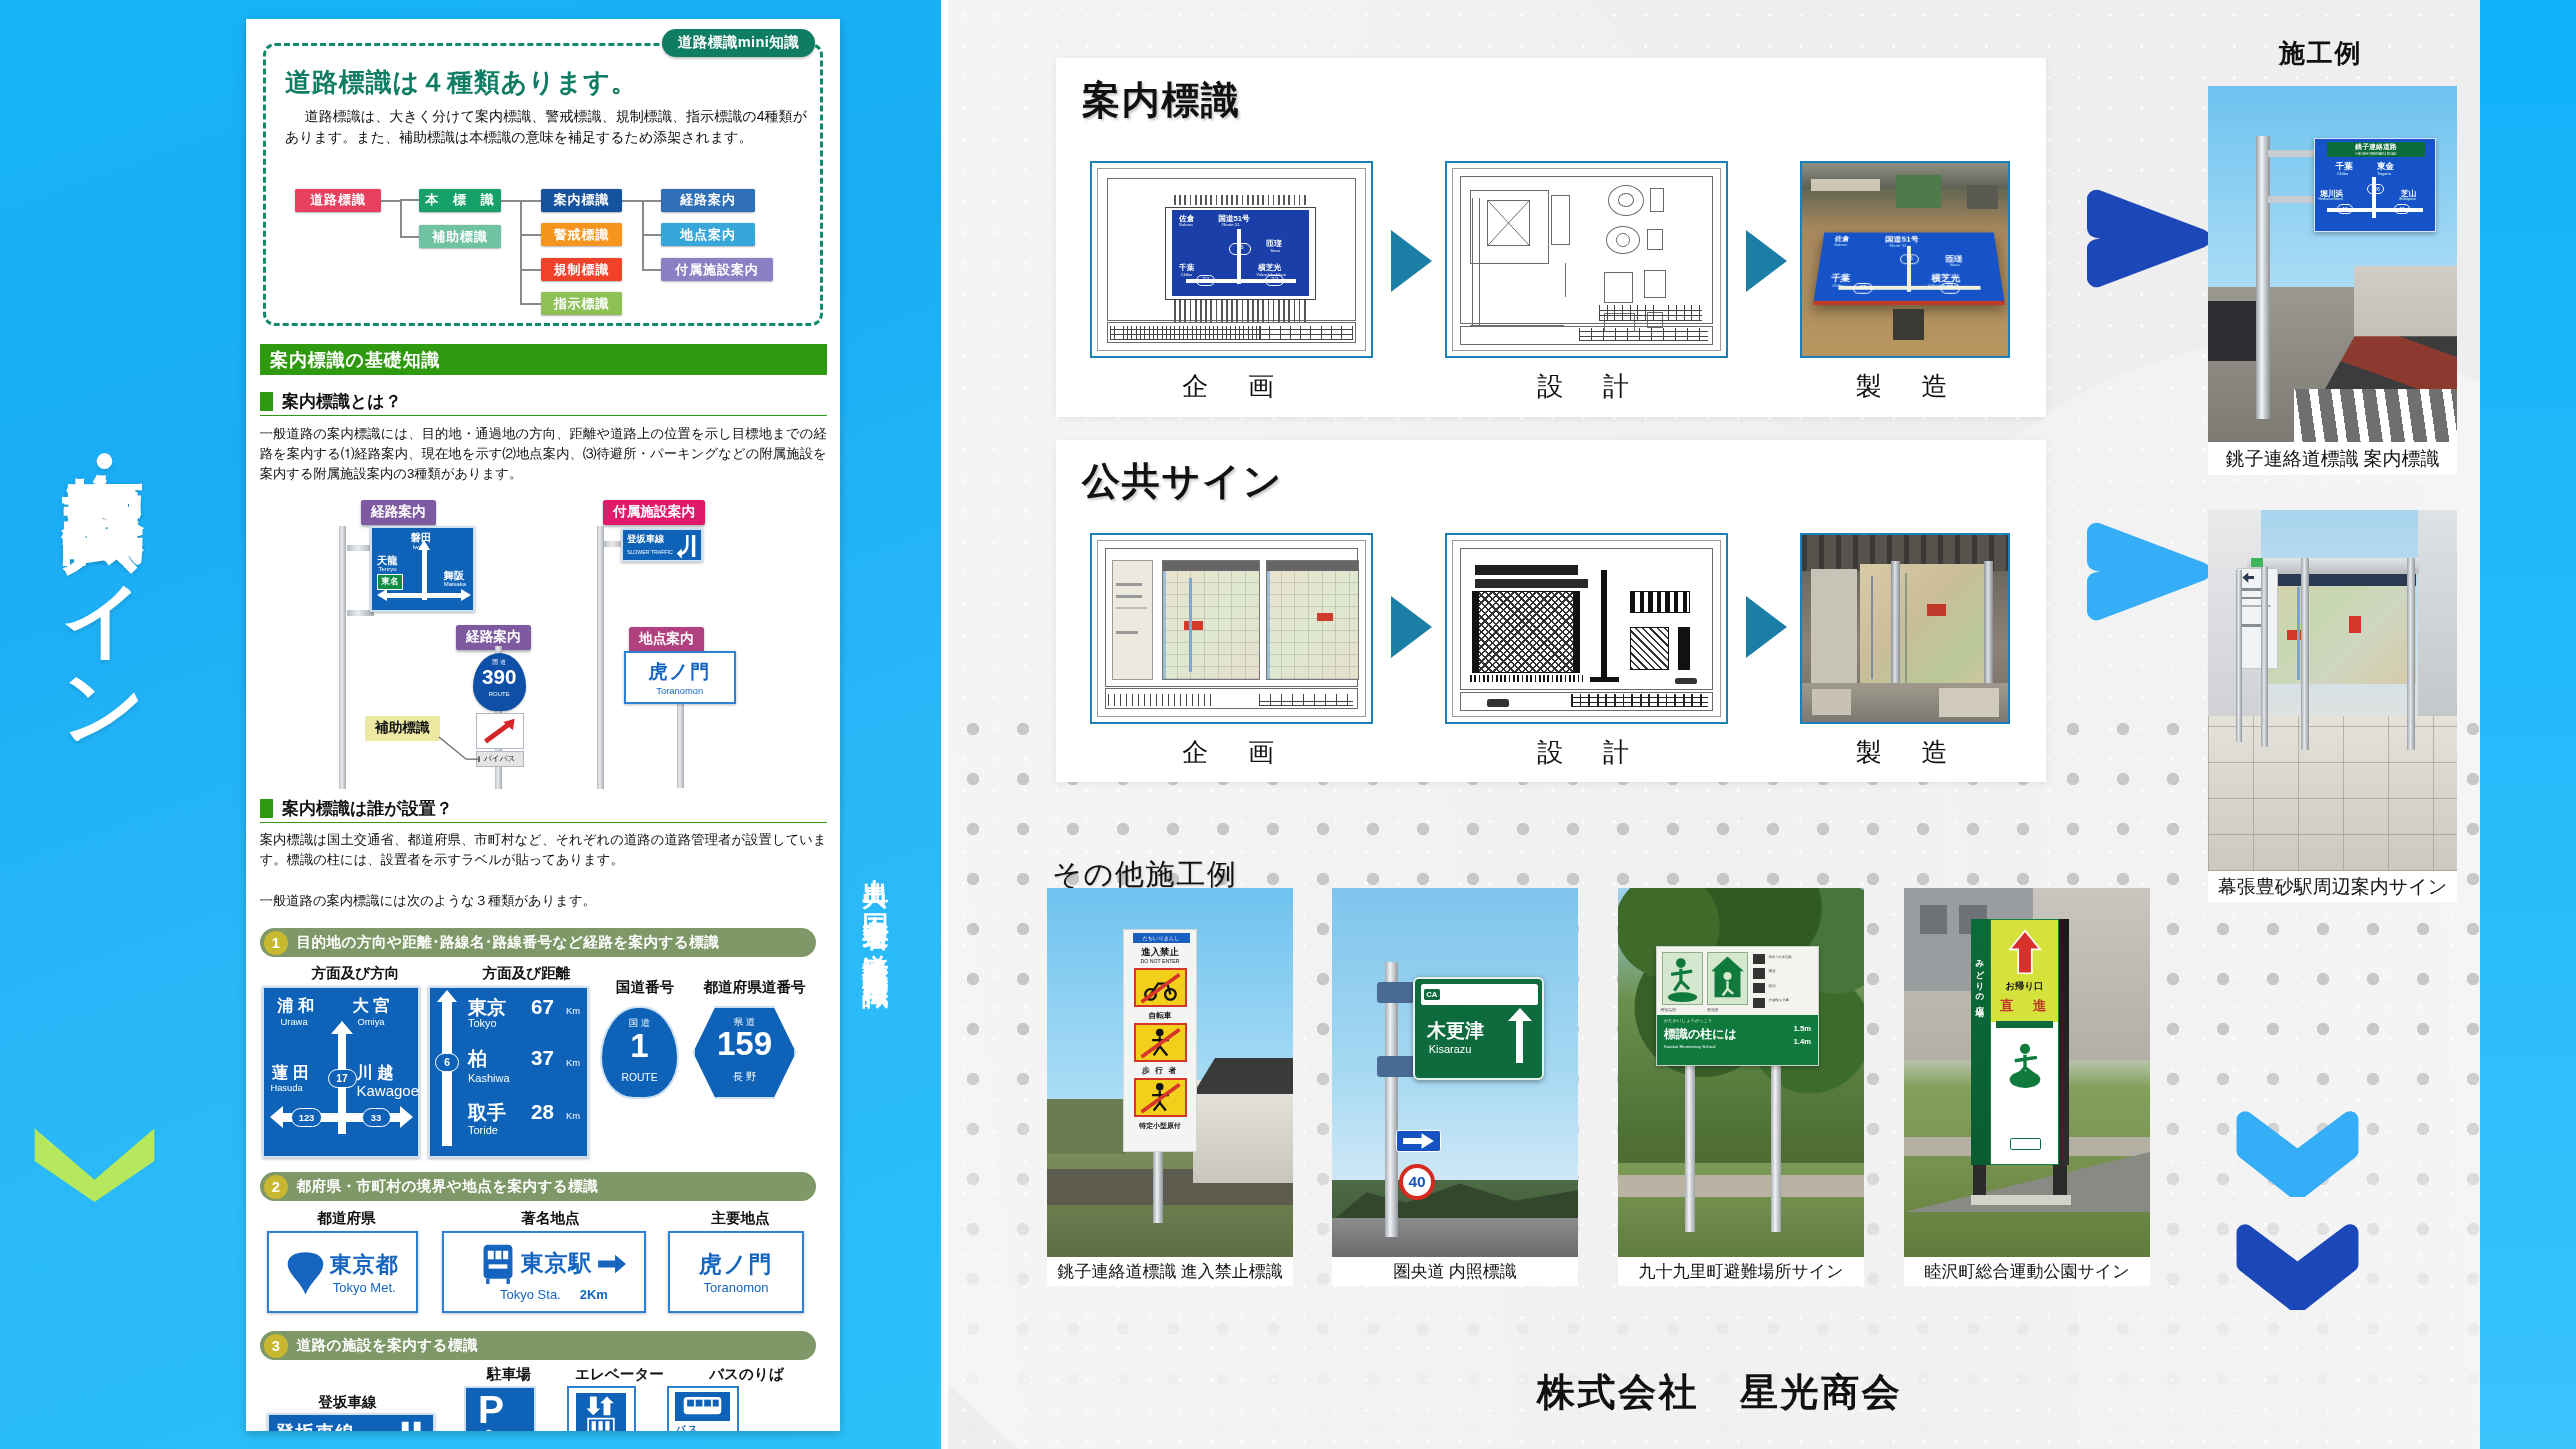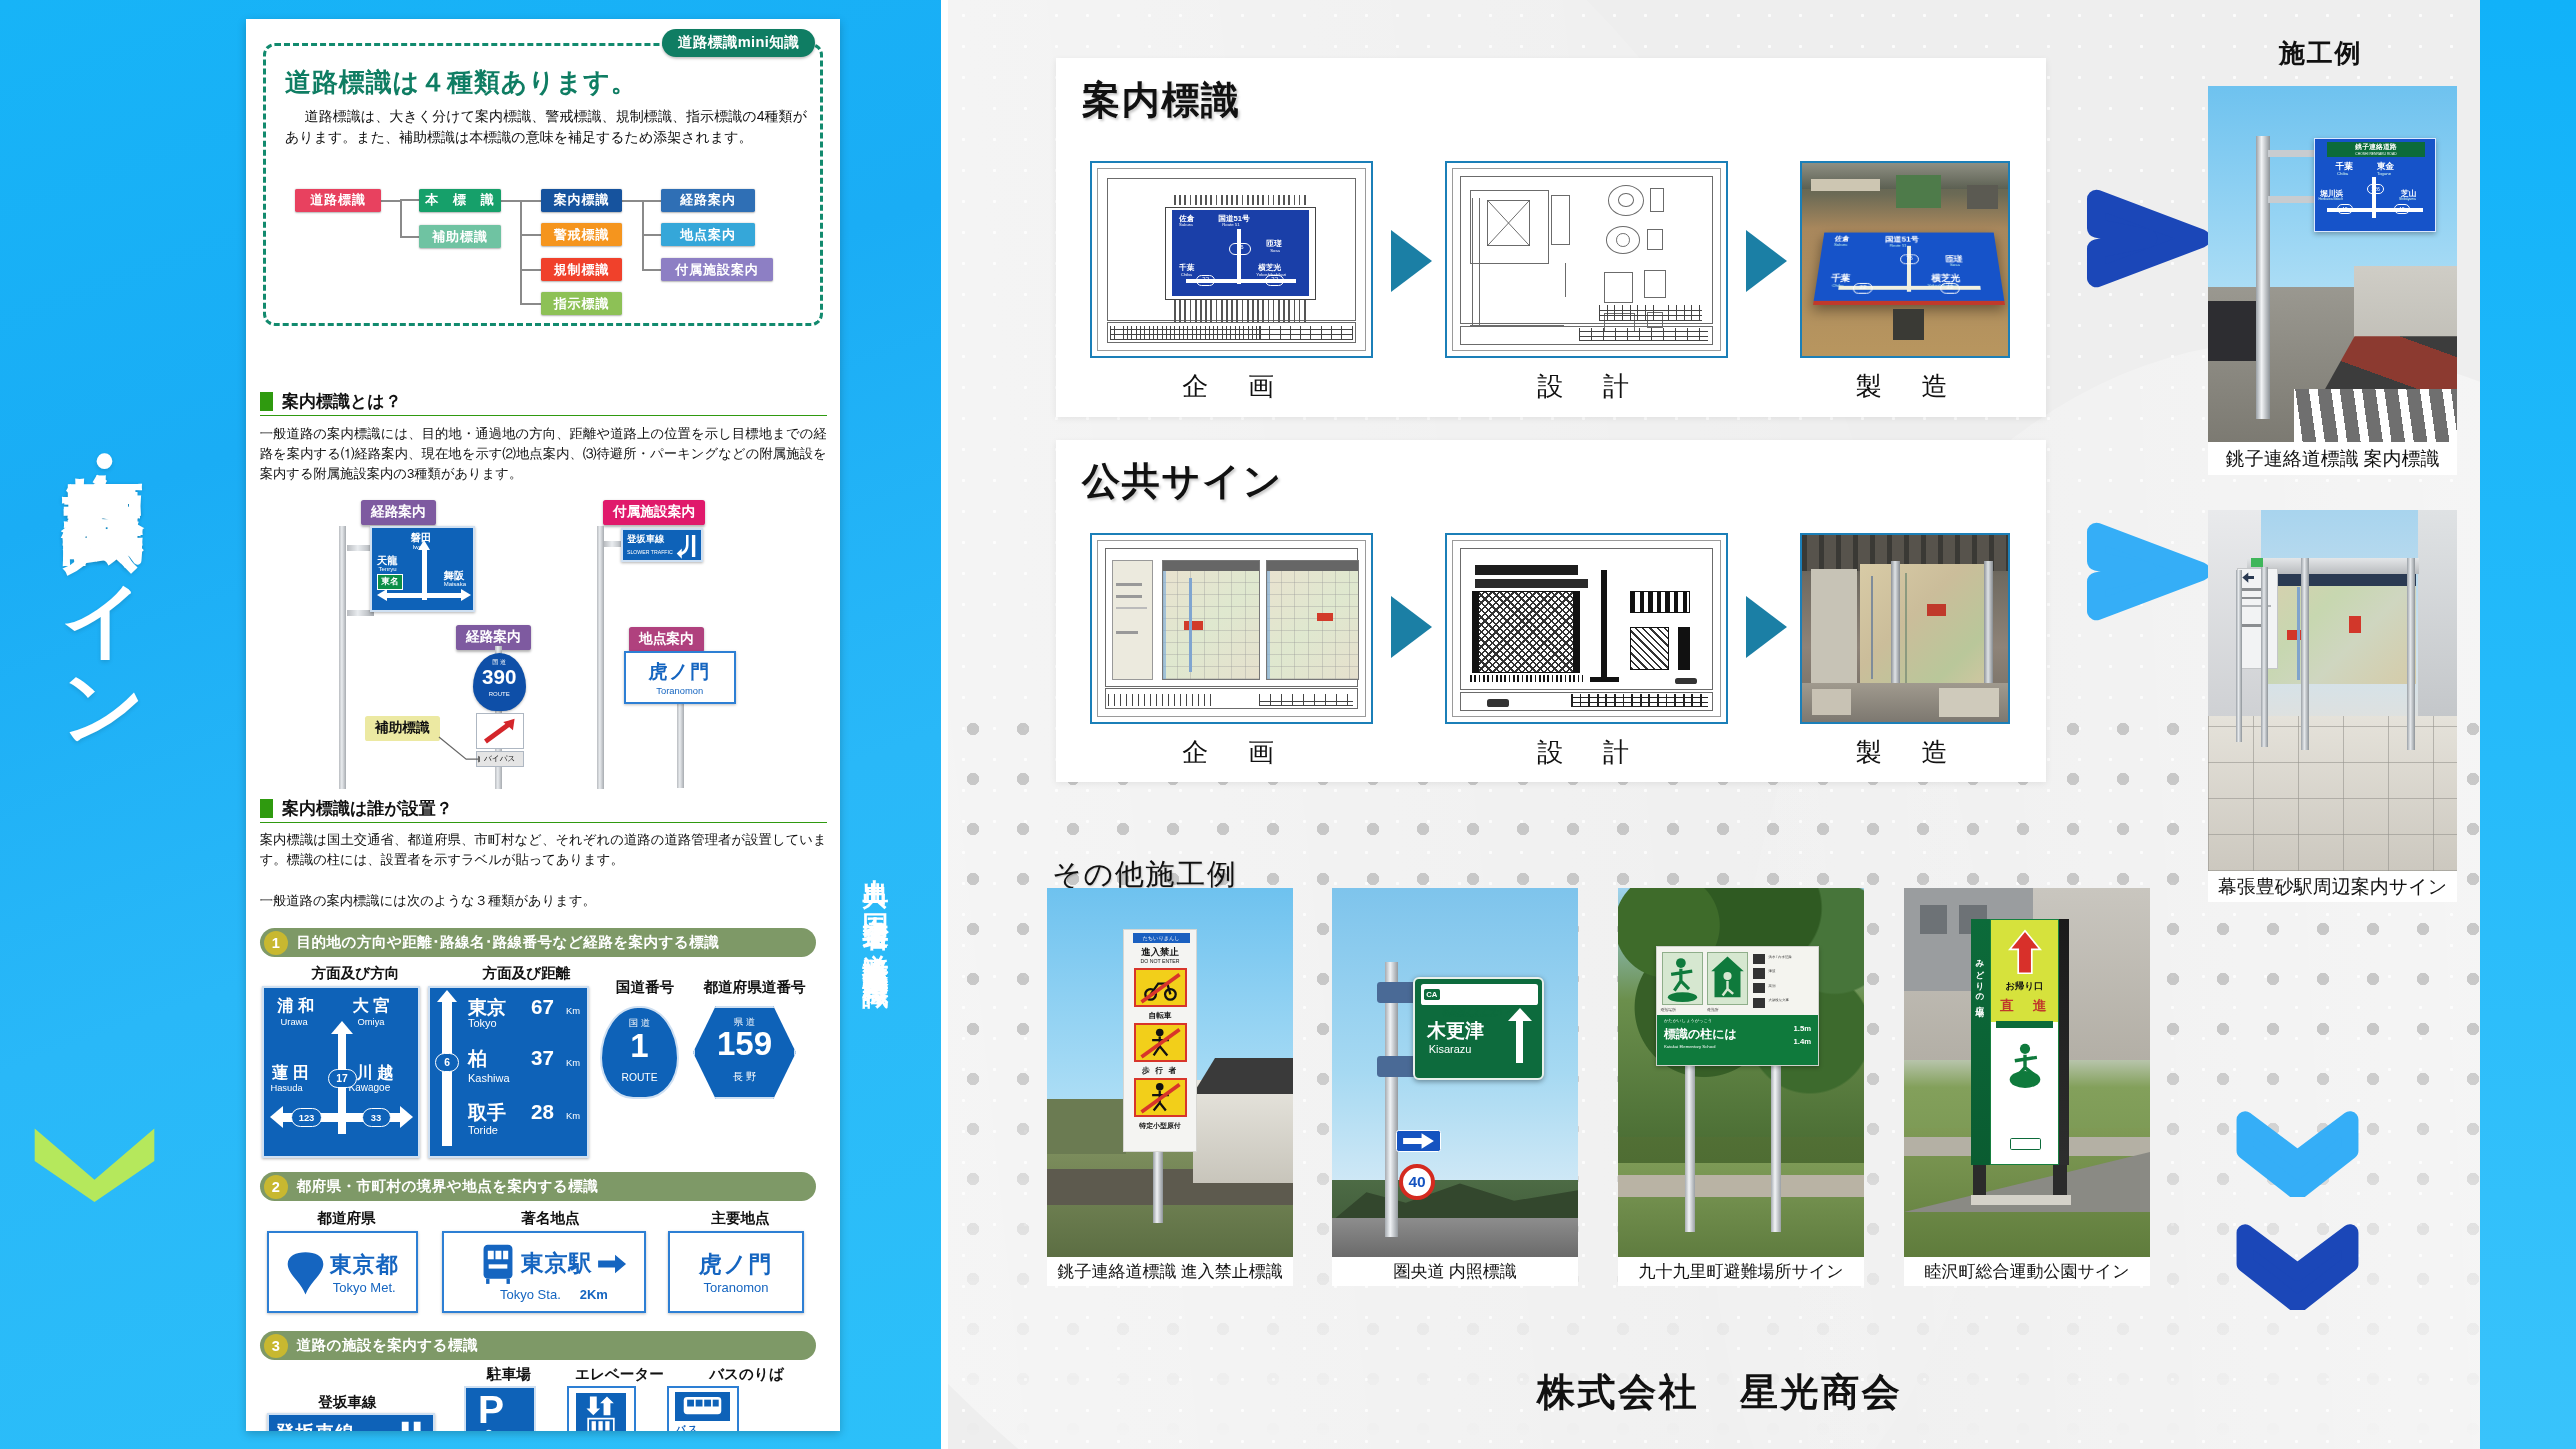--- a/index.html
+++ b/index.html
@@ -313,20 +313,21 @@
         <div class="tbox" style="left:246px;top:41px; width:81px;  height:23px; background:#f5951e;">警戒標識</div>
         <div class="tbox" style="left:246px;top:76px; width:81px;  height:23px; background:#f0412b;">規制標識</div>
         <div class="tbox" style="left:246px;top:110px;width:81px;  height:23px; background:#8dc156;">指示標識</div>
 
         <div class="tbox" style="left:366px;top:6.9px;  width:94px; height:23px; background:#2f6fb5;">経路案内</div>
         <div class="tbox" style="left:366px;top:41px; width:94px; height:23px; background:#35a7d9;">地点案内</div>
         <div class="tbox" style="left:366px;top:76px; width:112px; height:23px; background:#8d7fc4;">付属施設案内</div>
       </div>
     </div>
 
+    <div class="secbar" style="top:325px;">案内標識の基礎知識</div>
 
     <div class="subhead" style="top:368px;">案内標識とは？</div>
     <div class="body-p" style="top:405px;">一般道路の案内標識には、目的地・通過地の方向、距離や道路上の位置を示し目標地までの経路を案内する⑴経路案内、現在地を示す⑵地点案内、⑶待避所・パーキングなどの附属施設を案内する附属施設案内の3種類があります。</div>
 
     <div style="position:absolute; left:13.7px; top:481px; width:567px; height:292px;">
 
       <div class="pole" style="left:79px; top:26px; width:7.7px; height:263px;"></div>
       <div class="pole" style="left:87px; top:45px; width:27.5px; height:6px;"></div>
       <div class="pole" style="left:87px; top:110px; width:27.5px; height:6px;"></div>
 
@@ -403,21 +404,21 @@
     <div class="lbl" style="left:440px; top:959px; width:137px;">都道府県道番号</div>
 
     <div class="bsign" style="left:15.5px; top:967px; width:158px; height:172px;">
       <div style="position:absolute; left:13.7px; top:6.9px; font-size:16.3px; font-weight:700;">浦 和</div>
       <div style="position:absolute; left:17px; top:27.5px; font-size:9.4px;">Urawa</div>
       <div style="position:absolute; left:89px; top:6.9px; font-size:16.3px; font-weight:700;">大 宮</div>
       <div style="position:absolute; left:94px; top:27.5px; font-size:9.4px;">Omiya</div>
       <div style="position:absolute; left:8.6px; top:74px; font-size:16.3px; font-weight:700;">蓮 田</div>
       <div style="position:absolute; left:6.9px; top:94px; font-size:9.4px;">Hasuda</div>
       <div style="position:absolute; left:93px; top:74px; font-size:16.3px; font-weight:700;">川 越</div>
-      <div style="position:absolute; left:85px; top:94px; font-size:10px;">Kawagoe</div>
+      <div style="position:absolute; left:93px; top:94px; font-size:15px;">Kawagoe</div>
 
       <div style="position:absolute; left:74px; top:43px; width:8.6px; height:103px; background:#fff;"></div>
       <div style="position:absolute; left:19px; top:125px; width:118px; height:8.6px; background:#fff;"></div>
       <div style="position:absolute; left:67px; top:33px; width:0;height:0;border-left:11px solid transparent;border-right:11px solid transparent;border-bottom:13.7px solid #fff;"></div>
       <div style="position:absolute; left:6.9px; top:118px; width:0;height:0;border-top:11px solid transparent;border-bottom:11px solid transparent;border-right:13.7px solid #fff;"></div>
       <div style="position:absolute; left:136px; top:118px; width:0;height:0;border-top:11px solid transparent;border-bottom:11px solid transparent;border-left:13.7px solid #fff;"></div>
       <div style="position:absolute; left:64px; top:81px; width:29px; height:19px; border:1.7px solid #fff; border-radius:9.4px; display:flex; align-items:center; justify-content:center; font-size:10.3px; font-weight:700; background:#0e62b8;">17</div>
       <div style="position:absolute; left:27.5px; top:120px; width:31px; height:19px; border:1.7px solid #fff; border-radius:9.4px; display:flex; align-items:center; justify-content:center; font-size:9.4px; font-weight:700; background:#0e62b8;">123</div>
       <div style="position:absolute; left:98px; top:120px; width:29px; height:19px; border:1.7px solid #fff; border-radius:9.4px; display:flex; align-items:center; justify-content:center; font-size:9.4px; font-weight:700; background:#0e62b8;">33</div>
     </div>

